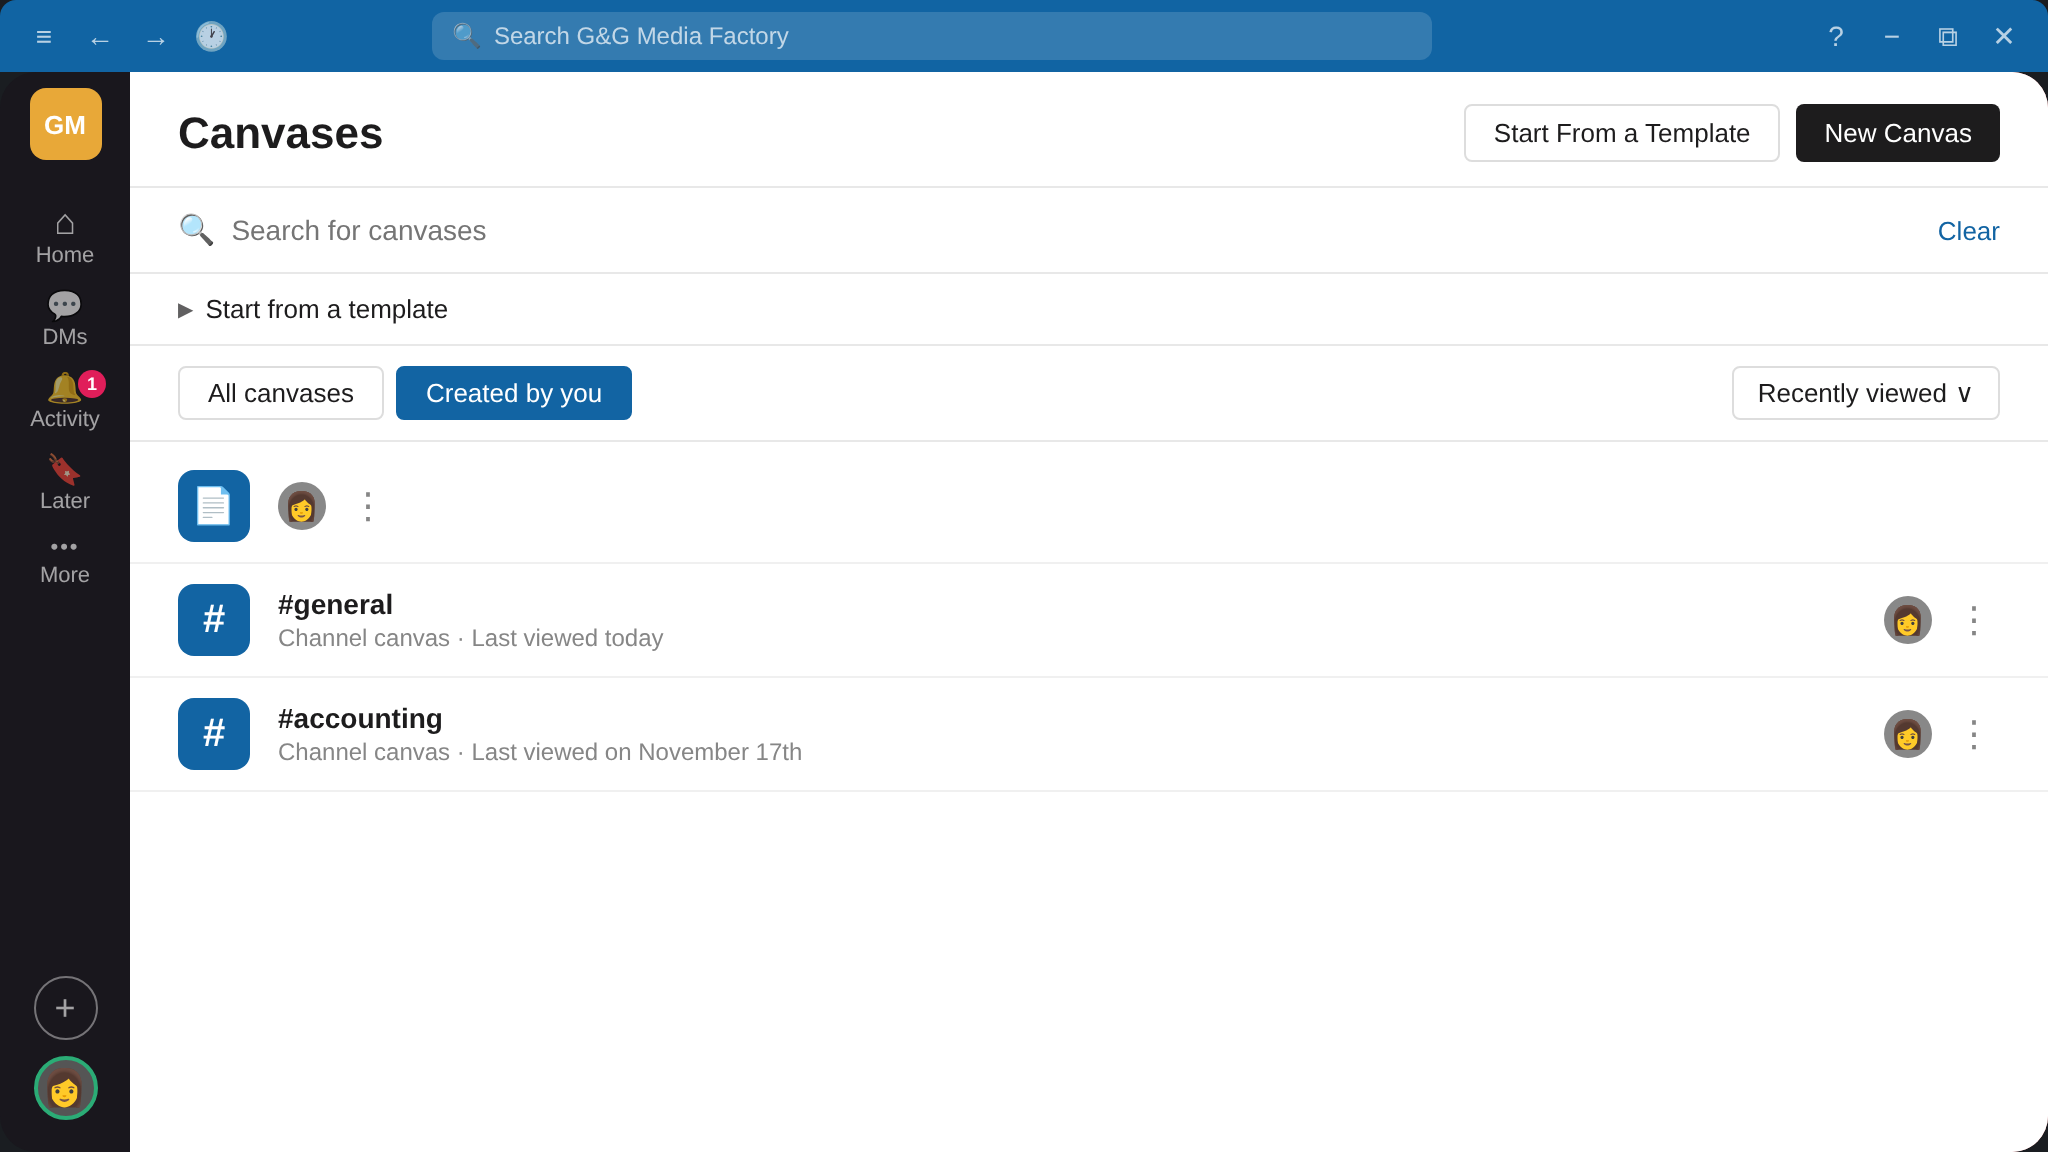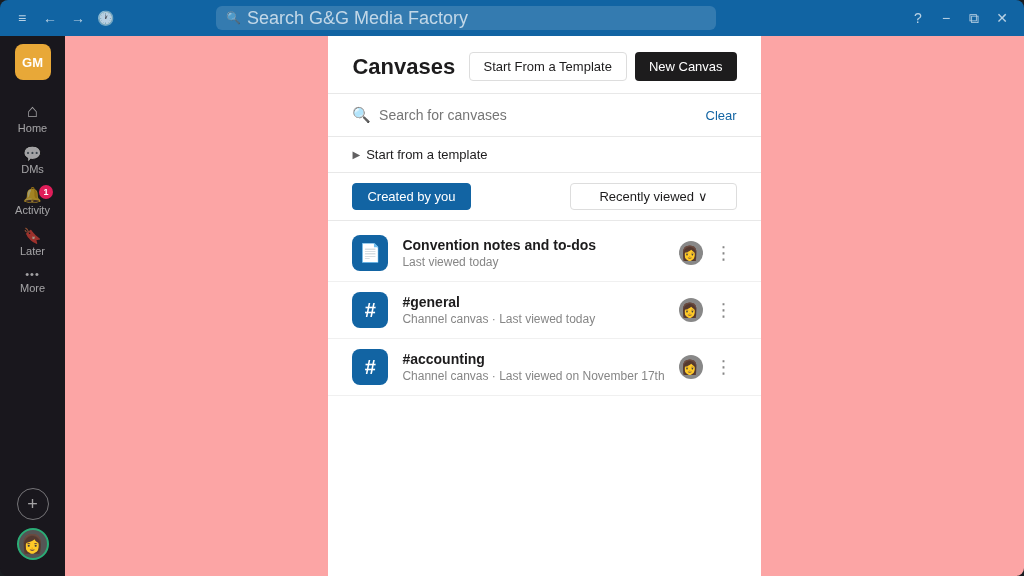--- a/index.html
+++ b/index.html
@@ -42,20 +42,21 @@
       margin: 0 auto;
     }
     .title-bar-right { display: flex; gap: 8px; align-items: center; margin-left: auto; }
     .tb-right-icon { color: rgba(255,255,255,0.7); font-size: 14px; cursor: pointer; width: 20px; text-align: center; }
 
     
     .main-layout {
       display: flex;
       flex: 1;
       overflow: hidden;
+      border-radius: 18px;
     }
 
     
     .sidebar {
       width: 65px;
       background: #19171d;
       display: flex;
       flex-direction: column;
       align-items: center;
       padding: 8px 0;
@@ -104,21 +105,20 @@
       font-size: 18px;
     }
 
     
     .content-area {
       flex: 1;
       background: #fca5a5;
       display: flex;
       flex-direction: column;
       overflow: hidden;
-      align-items: center;
     }
 
     
     .canvas-panel {
       flex: 1;
       background: white;
       margin: 0;
       display: flex;
       flex-direction: column;
       overflow: hidden;
@@ -175,21 +175,21 @@
       border-bottom: 1px solid #e8e8e8;
     }
     .tab {
       padding: 5px 14px; border-radius: 4px;
       font-size: 13px; cursor: pointer; border: 1px solid #ddd;
       background: white; color: #1d1c1d;
     }
     .tab.active { background: #1264a3; color: white; border-color: #1264a3; }
     .sort-dropdown {
       margin-left: auto; display: flex; align-items: center; gap: 4px;
-      padding: 5px 28px; border: 1px solid #ddd; border-radius: 4px;
+      padding: 5px 12px; border: 1px solid #ddd; border-radius: 4px;
       font-size: 13px; cursor: pointer; background: white; color: #1d1c1d;
     }
 
     
     .canvas-list { flex: 1; overflow-y: auto; padding: 4px 0; }
 
     .canvas-item {
       display: flex; align-items: center;
       padding: 10px 24px;
       border-bottom: 1px solid #f0f0f0;
@@ -225,21 +225,21 @@
 
   <div class="title-bar">
     <div class="title-bar-controls">
       <span class="tb-icon">≡</span>
       <span class="tb-icon">←</span>
       <span class="tb-icon">→</span>
       <span class="tb-icon">🕐</span>
     </div>
     <div class="title-bar-search">
       <span style="color:rgba(255,255,255,0.6);font-size:12px;">🔍</span>
-      <span style="font-size:18px;color:rgba(255,255,255,0.7);">Search G&amp;G Media Factory</span>
+      <span style="font-size:12px;color:rgba(255,255,255,0.7);">Search G&amp;G Media Factory</span>
     </div>
     <div class="title-bar-right">
       <span class="tb-right-icon">?</span>
       <span class="tb-right-icon">−</span>
       <span class="tb-right-icon">⧉</span>
       <span class="tb-right-icon">✕</span>
     </div>
   </div>
 
   <div class="main-layout">
@@ -297,35 +297,32 @@
         </div>
 
         <div class="template-section">
           <div class="template-toggle">
             <span class="template-arrow">▶</span>
             <span>Start from a template</span>
           </div>
         </div>
 
         <div class="tabs-row">
+          <button class="tab">All canvases</button>
           <button class="tab active">Created by you</button>
           <div class="sort-dropdown">
             <span>Recently viewed</span>
             <span>∨</span>
           </div>
         </div>
 
         <div class="canvas-list">
 
           <div class="canvas-item">
             <div class="canvas-icon canvas-doc" style="font-size:18px;background:#1264a3;">📄</div>
-            <div class="canvas-item-info">
-              <div class="canvas-item-name">Convention notes and to-dos</div>
-              <div class="canvas-item-meta">Last viewed today</div>
-            </div>
             <div class="canvas-item-right">
               <div class="canvas-avatar">👩</div>
               <span class="more-btn">⋮</span>
             </div>
           </div>
 
           <div class="canvas-item">
             <div class="canvas-icon" style="background:#1264a3;font-size:20px;font-weight:700;">#</div>
             <div class="canvas-item-info">
               <div class="canvas-item-name">#general</div>

